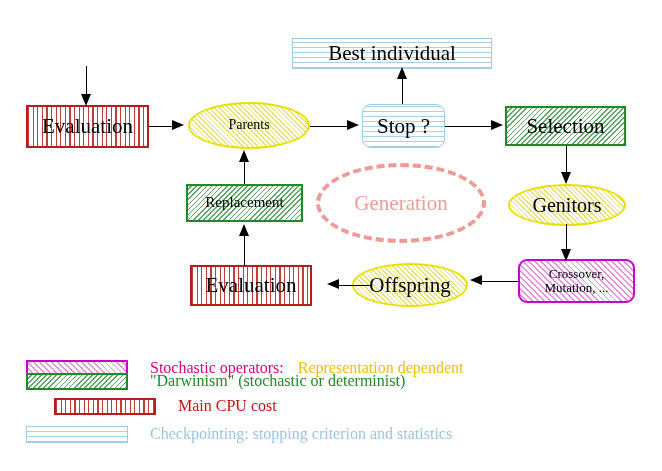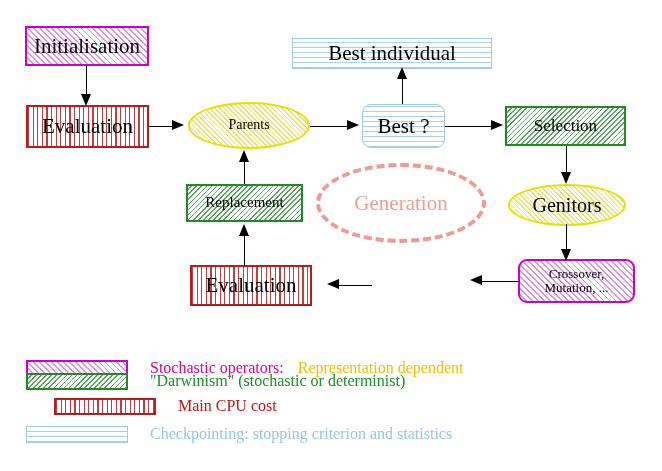--- a/index.html
+++ b/index.html
@@ -116,37 +116,34 @@
   .c-gold    { color: #f0c000; }
   .c-green   { color: #1f8b26; }
   .c-red     { color: #cc1111; }
   .c-ltblue  { color: #9ac6e4; }
 </style>
 </head>
 <body>
 
 <div id="canvas">
 
-  <div class="node fill-magenta" style="left:25px; top:26px; width:124px; height:40px; font-size:21px;">
-    <span class="lbl">Initialisation</span>
-  </div>
 
   <div class="node fill-red" style="left:26px; top:105px; width:123px; height:43px; font-size:21px;">
     <span class="lbl">Evaluation</span>
   </div>
 
   <div class="node fill-yellow ellipse" style="left:188px; top:102px; width:122px; height:47px; font-size:14px;">
     <span class="lbl">Parents</span>
   </div>
 
   <div class="node fill-blue rounded" style="left:362px; top:104px; width:83px; height:44px; font-size:21px;">
-    <span class="lbl">Best ?</span>
-  </div>
-
-  <div class="node fill-green" style="left:505px; top:106px; width:121px; height:40px; font-size:17px;">
+    <span class="lbl">Stop ?</span>
+  </div>
+
+  <div class="node fill-green" style="left:505px; top:106px; width:121px; height:40px; font-size:21px;">
     <span class="lbl">Selection</span>
   </div>
 
   <div class="node fill-blue" style="left:292px; top:38px; width:200px; height:31px; font-size:21px;">
     <span class="lbl">Best individual</span>
   </div>
 
   <div class="node fill-green" style="left:186px; top:184px; width:117px; height:38px; font-size:15px;">
     <span class="lbl">Replacement</span>
   </div>
@@ -156,20 +153,23 @@
   </div>
 
   <div class="node fill-yellow ellipse" style="left:508px; top:184px; width:118px; height:42px; font-size:20px;">
     <span class="lbl">Genitors</span>
   </div>
 
   <div class="node fill-red" style="left:190px; top:265px; width:122px; height:41px; font-size:21px;">
     <span class="lbl">Evaluation</span>
   </div>
 
+  <div class="node fill-yellow ellipse" style="left:352px; top:263px; width:116px; height:44px; font-size:21px;">
+    <span class="lbl">Offspring</span>
+  </div>
 
   <div class="node fill-magenta" style="left:518px; top:259px; width:117px; height:44px; font-size:13px;border-radius:9px;">
     <span class="lbl">Crossover,
 Mutation, ...</span>
   </div>
 
   <div class="edge edge-v" style="left:86px; top:66px; height:32px;"></div>
   <div class="arrow arr-down" style="left:81px; top:94px;"></div>
 
   <div class="edge edge-h" style="left:149px; top:126px; width:28px;"></div>

